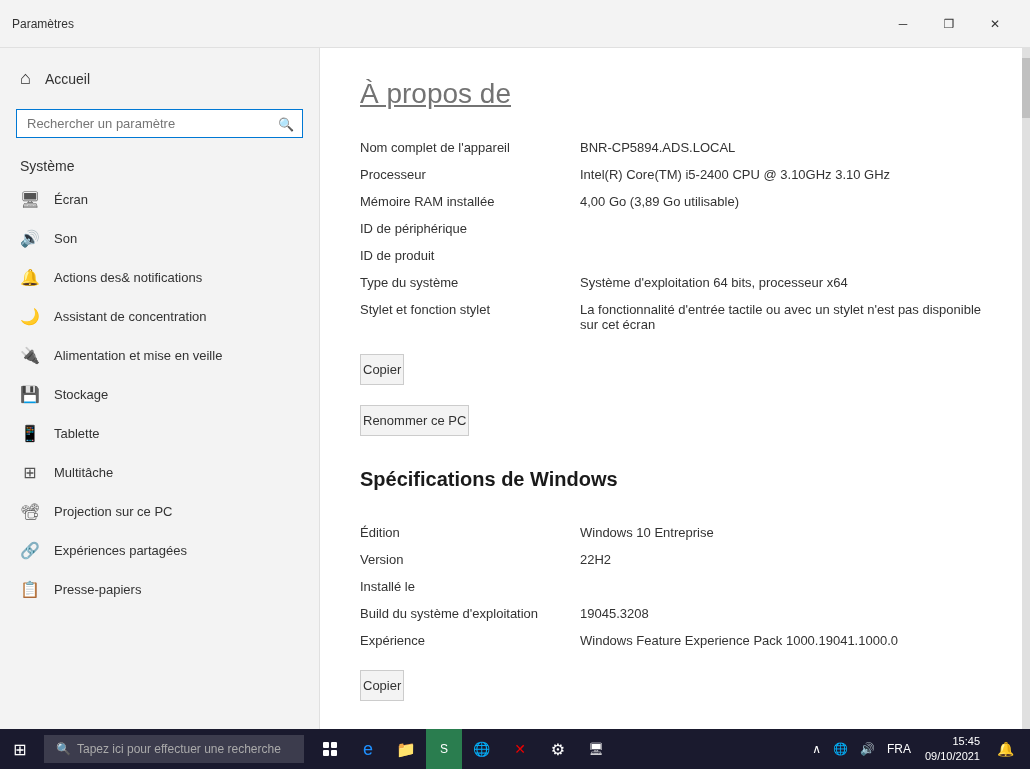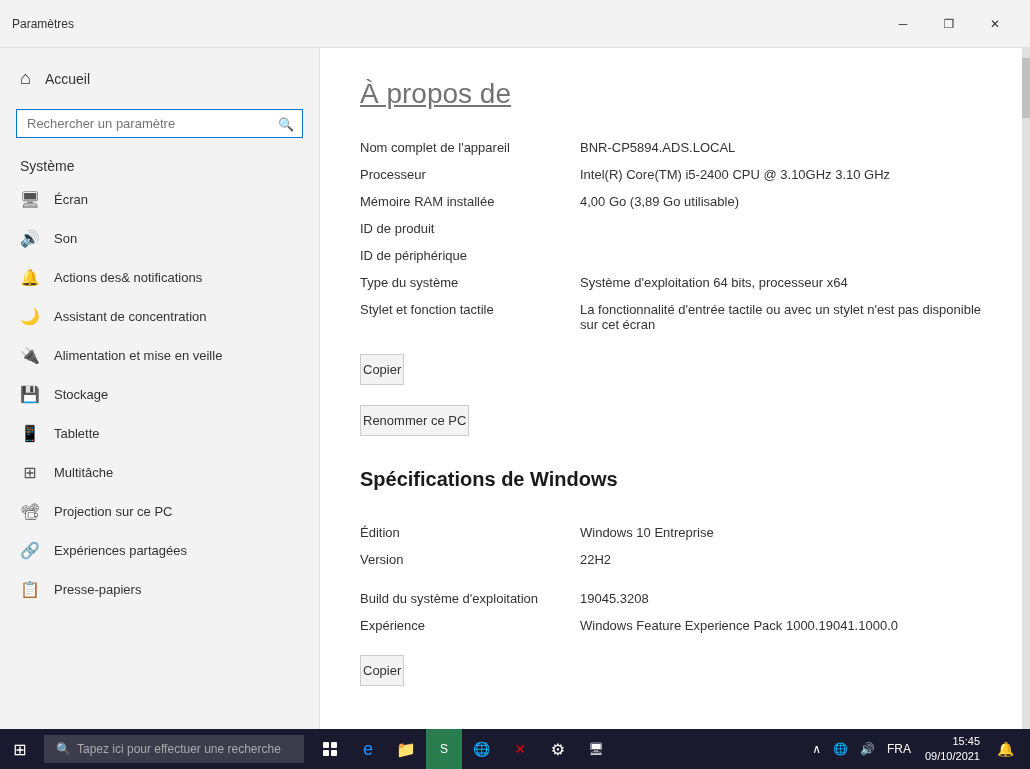--- a/index.html
+++ b/index.html
@@ -266,33 +266,33 @@
       </div>
       <div class="info-row">
         <span class="info-label">Processeur</span>
         <span class="info-value">Intel(R) Core(TM) i5-2400 CPU @ 3.10GHz   3.10 GHz</span>
       </div>
       <div class="info-row">
         <span class="info-label">Mémoire RAM installée</span>
         <span class="info-value">4,00 Go (3,89 Go utilisable)</span>
       </div>
       <div class="info-row">
+        <span class="info-label">ID de périphérique</span>
+        <span class="info-value"></span>
+      </div>
+      <div class="info-row">
         <span class="info-label">ID de produit</span>
         <span class="info-value"></span>
       </div>
       <div class="info-row">
-        <span class="info-label">ID de périphérique</span>
-        <span class="info-value"></span>
-      </div>
-      <div class="info-row">
         <span class="info-label">Type du système</span>
         <span class="info-value">Système d'exploitation 64 bits, processeur x64</span>
       </div>
       <div class="info-row">
-        <span class="info-label">Stylet et fonction tactile</span>
+        <span class="info-label">Stylet et fonction stylet</span>
         <span class="info-value">La fonctionnalité d'entrée tactile ou avec un stylet n'est pas disponible sur cet écran</span>
       </div>
     </div>
 
     <div style="margin-top: 16px; margin-bottom: 8px;">
       <button class="btn">Copier</button>
     </div>
     <div style="margin-bottom: 20px;">
       <button class="btn">Renommer ce PC</button>
     </div>
@@ -302,20 +302,21 @@
     <div>
       <div class="info-row">
         <span class="info-label">Édition</span>
         <span class="info-value">Windows 10 Entreprise</span>
       </div>
       <div class="info-row">
         <span class="info-label">Version</span>
         <span class="info-value">22H2</span>
       </div>
       <div class="info-row">
+        <span class="info-label">Installé le</span>
       </div>
       <div class="info-row">
         <span class="info-label">Build du système d'exploitation</span>
         <span class="info-value">19045.3208</span>
       </div>
       <div class="info-row">
         <span class="info-label">Expérience</span>
         <span class="info-value">Windows Feature Experience Pack 1000.19041.1000.0</span>
       </div>
     </div>

